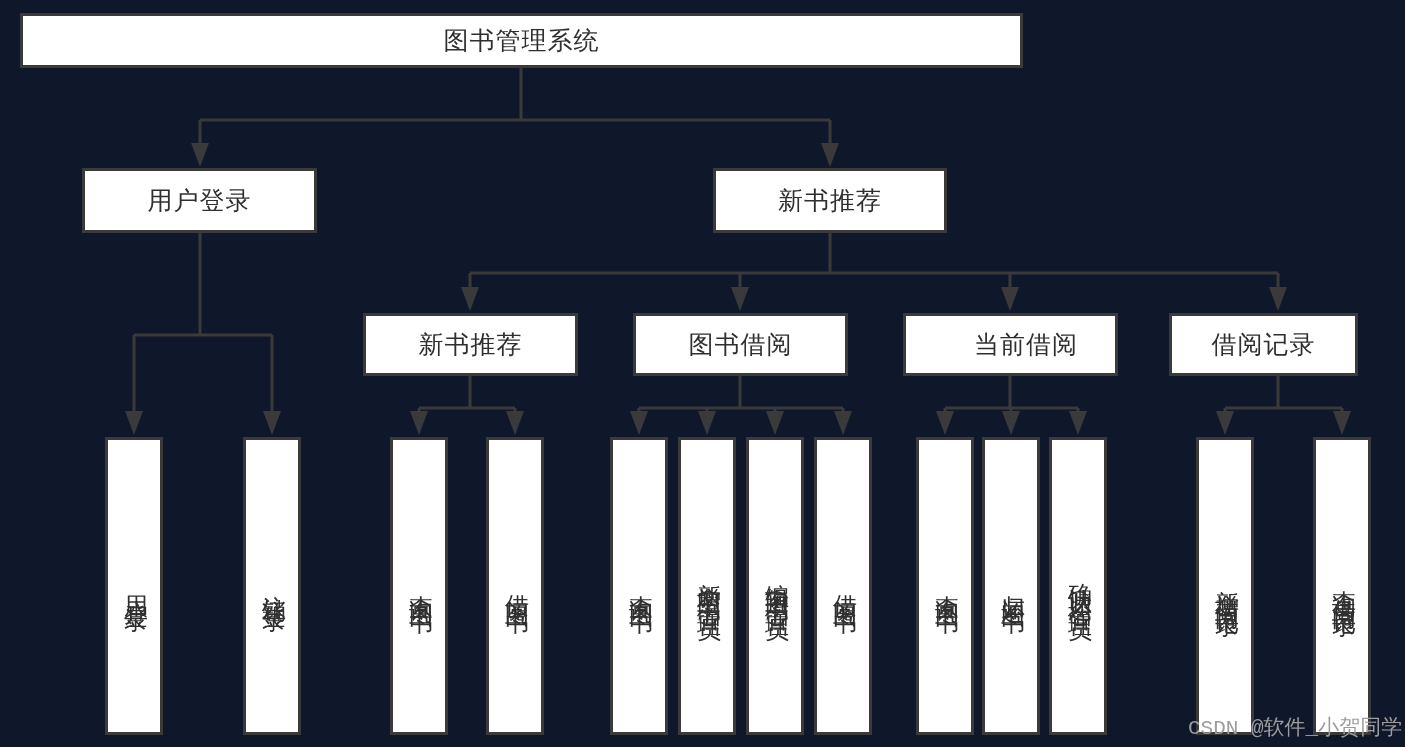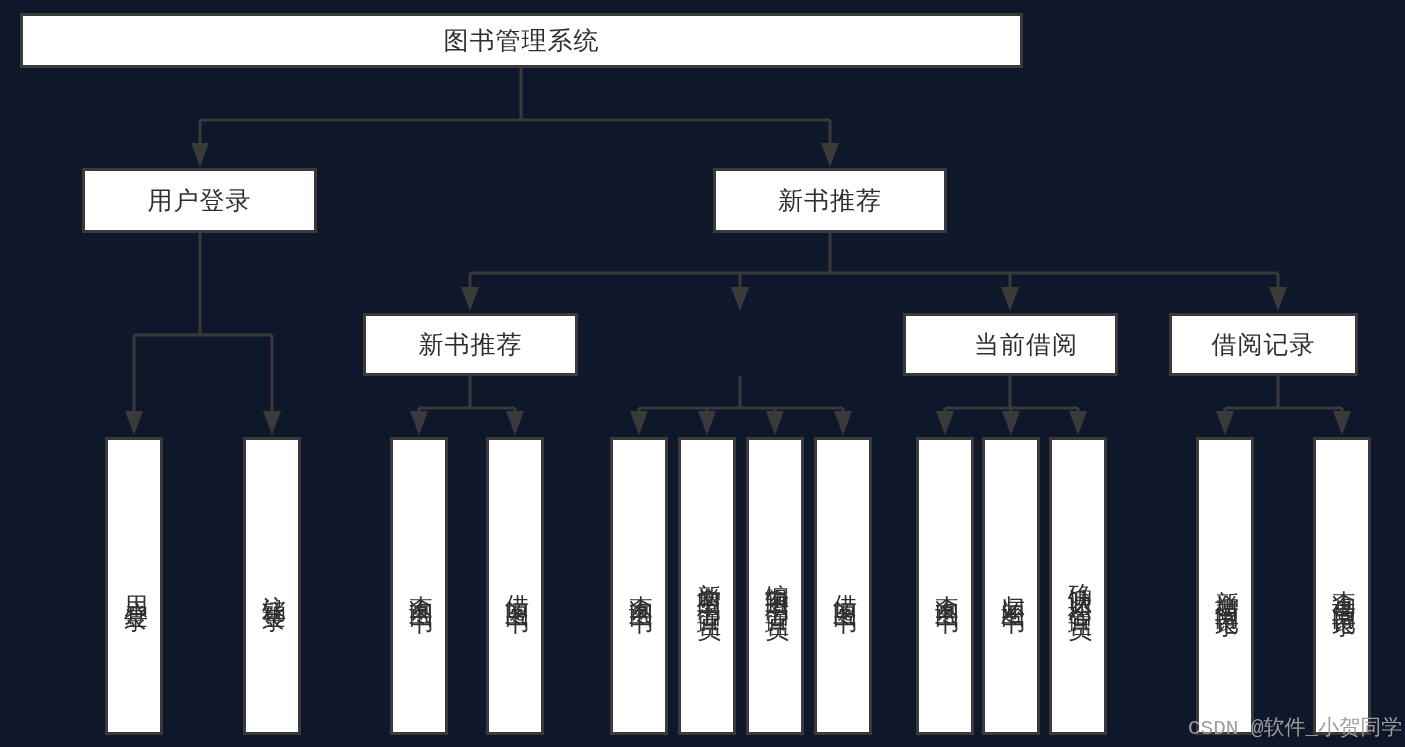--- a/index.html
+++ b/index.html
@@ -112,20 +112,23 @@
   <div class="node h-node" style="left:82px; top:168px; width:235px; height:65px;">
     <span>用户登录</span>
   </div>
   <div class="node h-node" style="left:713px; top:168px; width:234px; height:65px;">
     <span>新书推荐</span>
   </div>
 
   <div class="node h-node" style="left:363px; top:313px; width:215px; height:63px;">
     <span>新书推荐</span>
   </div>
+  <div class="node h-node" style="left:633px; top:313px; width:215px; height:63px;">
+    <span>图书借阅</span>
+  </div>
   <div class="node h-node" style="left:903px; top:313px; width:215px; height:63px;padding-left:31px;">
     <span>当前借阅</span>
   </div>
   <div class="node h-node" style="left:1169px; top:313px; width:189px; height:63px;">
     <span>借阅记录</span>
   </div>
 
   <div class="node v-node" style="left:105px; top:437px; width:58px; height:298px;">
     <span>用户登录</span>
   </div>

